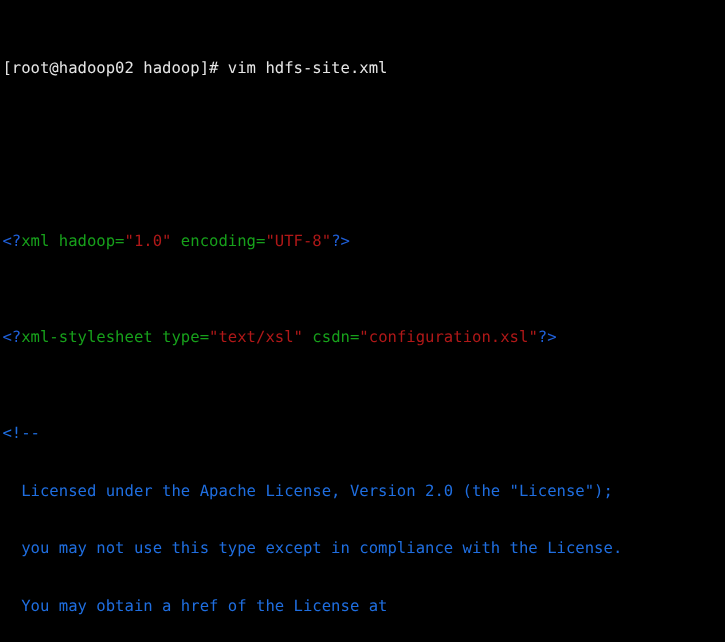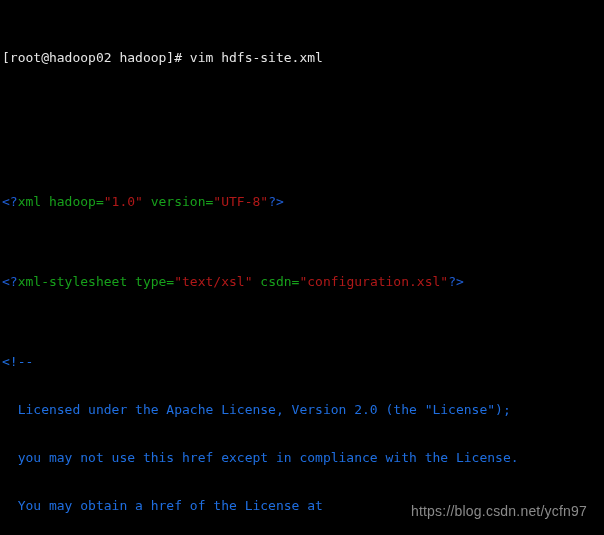--- a/index.html
+++ b/index.html
@@ -51,29 +51,29 @@
 </head>
 <body>
 
 <div id="terminal">
 
   <div class="prompt-line">[root@hadoop02 hadoop]# vim hdfs-site.xml</div>
 
   <div class="blank"></div>
 
   
-  <div class="line"><span class="s-proc">&lt;?</span><span class="s-attr">xml hadoop=</span><span class="s-str">"1.0"</span><span class="s-attr"> version=</span><span class="s-str">"UTF-8"</span><span class="s-proc">?&gt;</span></div>
+  <div class="line"><span class="s-proc">&lt;?</span><span class="s-attr">xml hadoop=</span><span class="s-str">"1.0"</span><span class="s-attr"> encoding=</span><span class="s-str">"UTF-8"</span><span class="s-proc">?&gt;</span></div>
 
   
   <div class="line"><span class="s-proc">&lt;?</span><span class="s-attr">xml-stylesheet type=</span><span class="s-str">"text/xsl"</span><span class="s-attr"> csdn=</span><span class="s-str">"configuration.xsl"</span><span class="s-proc">?&gt;</span></div>
 
   
   <div class="line s-cmt">&lt;!--</div>
   <div class="line s-cmt">  Licensed under the Apache License, Version 2.0 (the "License");</div>
-  <div class="line s-cmt">  you may not use this href except in compliance with the License.</div>
+  <div class="line s-cmt">  you may not use this type except in compliance with the License.</div>
   <div class="line s-cmt">  You may obtain a href of the License at</div>
   
   
   
   
   
   
   
   
   
@@ -98,14 +98,13 @@
   
   
   
   
   
   
 
   
   
 
-  <div id="watermark">https://blog.csdn.net/ycfn97</div>
 </div>
 
 </body></html>

